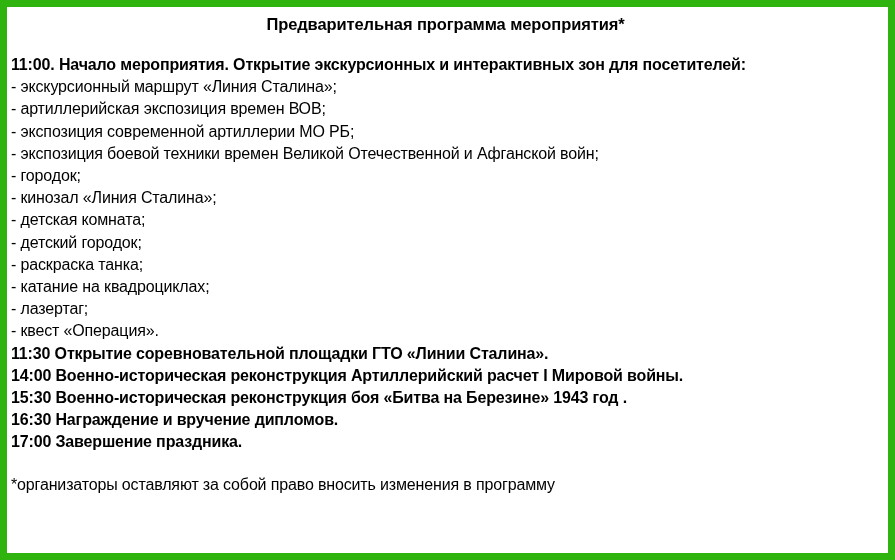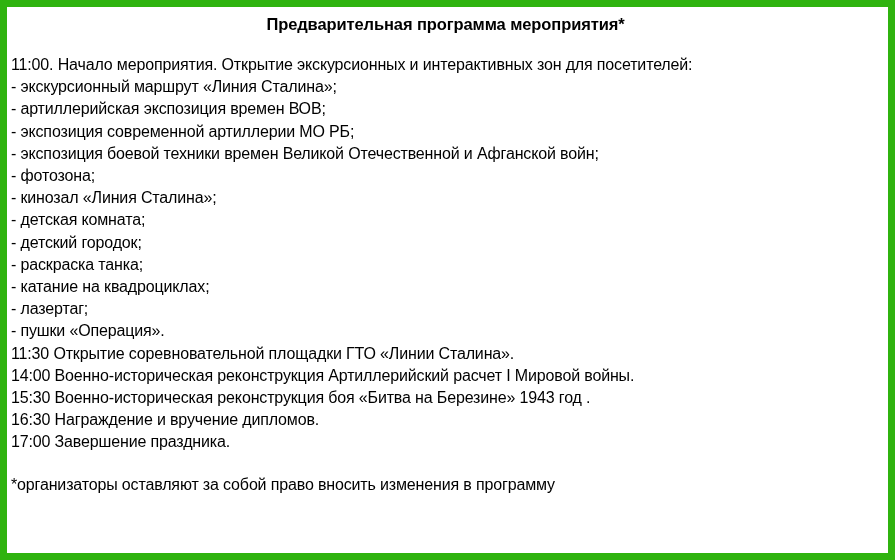--- a/index.html
+++ b/index.html
@@ -28,46 +28,46 @@
     letter-spacing: -0.1px;
     white-space: nowrap;
   }
   .line {
     font-size: 16px;
     line-height: 22.2px;
     letter-spacing: -0.15px;
     white-space: nowrap;
   }
   .bold {
-    font-weight: normal;
+    font-weight: bold;
   }
   .footnote {
     margin-top: 20px;
   }
 </style>
 </head>
 <body>
 
 <div class="page" style="border-color: rgb(47, 179, 15); background: rgb(255, 255, 255); color: rgb(0, 0, 0);">
   <div class="title">Предварительная программа мероприятия*</div>
 
   <div class="line bold">11:00. Начало мероприятия. Открытие экскурсионных и интерактивных зон для посетителей:</div>
 
   <div class="line">- экскурсионный маршрут «Линия Сталина»;</div>
   <div class="line">- артиллерийская экспозиция времен ВОВ;</div>
   <div class="line">- экспозиция современной артиллерии МО РБ;</div>
   <div class="line">- экспозиция боевой техники времен Великой Отечественной и Афганской войн;</div>
-  <div class="line">- фотозона;</div>
+  <div class="line">- городок;</div>
   <div class="line">- кинозал «Линия Сталина»;</div>
   <div class="line">- детская комната;</div>
   <div class="line">- детский городок;</div>
   <div class="line">- раскраска танка;</div>
   <div class="line">- катание на квадроциклах;</div>
   <div class="line">- лазертаг;</div>
-  <div class="line">- пушки «Операция».</div>
+  <div class="line">- квест «Операция».</div>
 
   <div class="line bold">11:30 Открытие соревновательной площадки ГТО «Линии Сталина».</div>
   <div class="line bold">14:00 Военно-историческая реконструкция Артиллерийский расчет I Мировой войны.</div>
   <div class="line bold">15:30 Военно-историческая реконструкция боя «Битва на Березине» 1943 год .</div>
   <div class="line bold">16:30 Награждение и вручение дипломов.</div>
   <div class="line bold">17:00 Завершение праздника.</div>
 
   <div class="line footnote">*организаторы оставляют за собой право вносить изменения в программу</div>
 </div>
 

